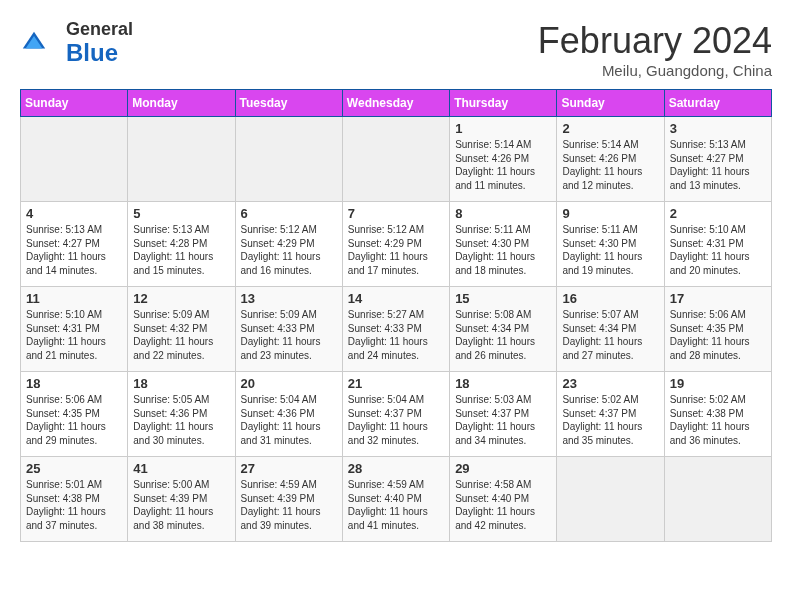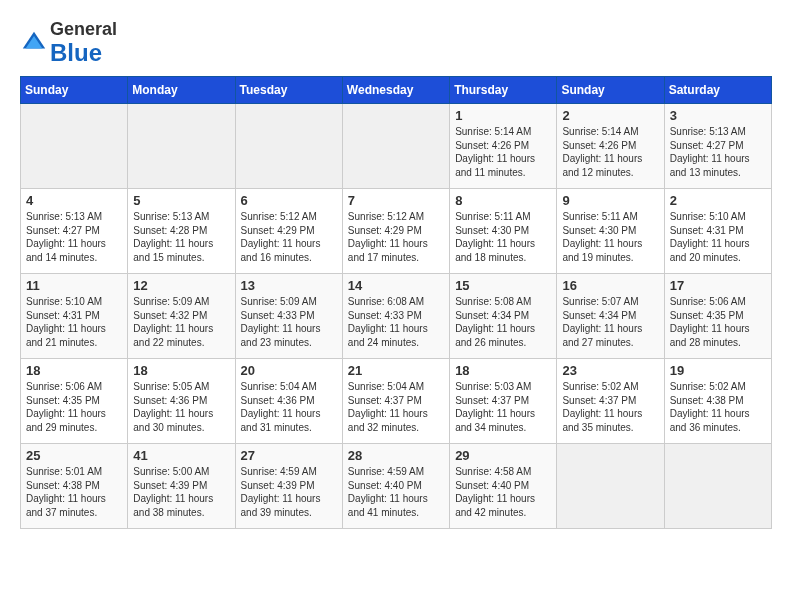--- a/index.html
+++ b/index.html
@@ -12,21 +12,21 @@
     }
     .header {
       display: flex;
       justify-content: space-between;
       align-items: flex-start;
       margin-bottom: 10px;
     }
     .logo {
       display: flex;
       align-items: center;
-      gap: 2px;
+      gap: 18px;
     }
     .logo-text {
       display: flex;
       flex-direction: column;
       line-height: 1.1;
     }
     .logo-general {
       font-size: 18px;
       font-weight: bold;
       color: #333;
@@ -51,21 +51,21 @@
     .location {
       font-size: 15px;
       color: #555;
     }
     table {
       width: 100%;
       border-collapse: collapse;
       table-layout: fixed;
     }
     thead th {
-      background-color: #1d4ed8;
+      background-color: #d946ef;
       color: #fff;
       font-size: 12px;
       font-weight: bold;
       padding: 6px 4px;
       text-align: left;
       border: 1px solid #1255a0;
     }
     tbody td {
       border: 1px solid #ccc;
       vertical-align: top;
@@ -104,20 +104,22 @@
     <svg class="logo-icon" viewBox="0 0 40 40">
       <polygon points="20,4 36,28 4,28" fill="#1565c0"></polygon>
       <polygon points="20,10 32,28 8,28" fill="#42a5f5"></polygon>
     </svg>
     <div class="logo-text">
       <span class="logo-general">General</span>
       <span class="logo-blue">Blue</span>
     </div>
   </div>
   <div class="title-section">
+    <div class="month-title">February 2024</div>
+    <div class="location">Meilu, Guangdong, China</div>
   </div>
 </div>
 
 <table>
   <thead>
     <tr>
     <th>Sunday</th>
         <th>Monday</th>
         <th>Tuesday</th>
         <th>Wednesday</th>
@@ -222,21 +224,21 @@
         </td>
         <td>
           <span class="day-number">13</span>
           <div class="day-info">Sunrise: 5:09 AM
 Sunset: 4:33 PM
 Daylight: 11 hours
 and 23 minutes.</div>
         </td>
         <td>
           <span class="day-number">14</span>
-          <div class="day-info">Sunrise: 6:08 AM
+          <div class="day-info">Sunrise: 5:27 AM
 Sunset: 4:33 PM
 Daylight: 11 hours
 and 24 minutes.</div>
         </td>
         <td>
           <span class="day-number">15</span>
           <div class="day-info">Sunrise: 5:08 AM
 Sunset: 4:34 PM
 Daylight: 11 hours
 and 26 minutes.</div>

